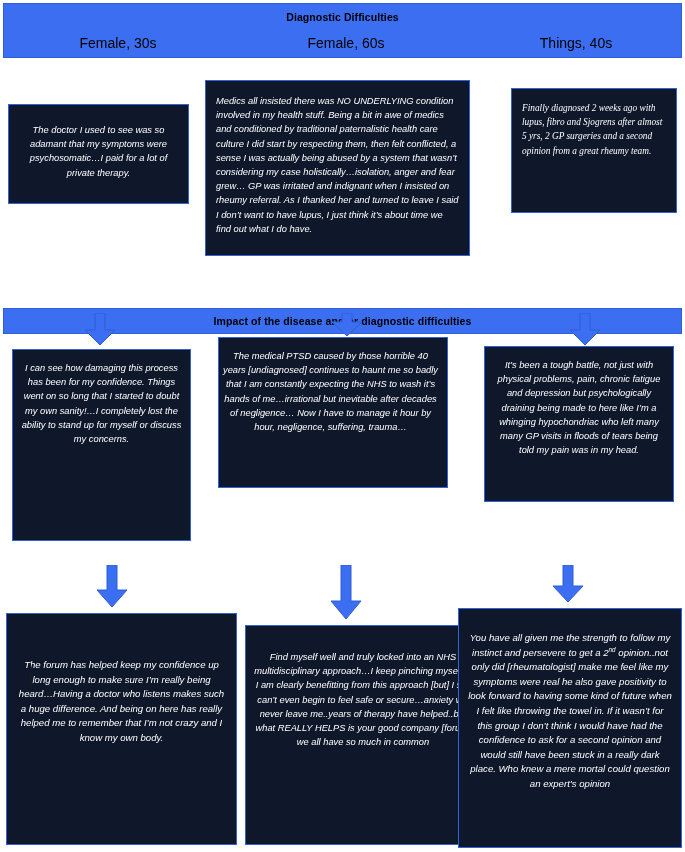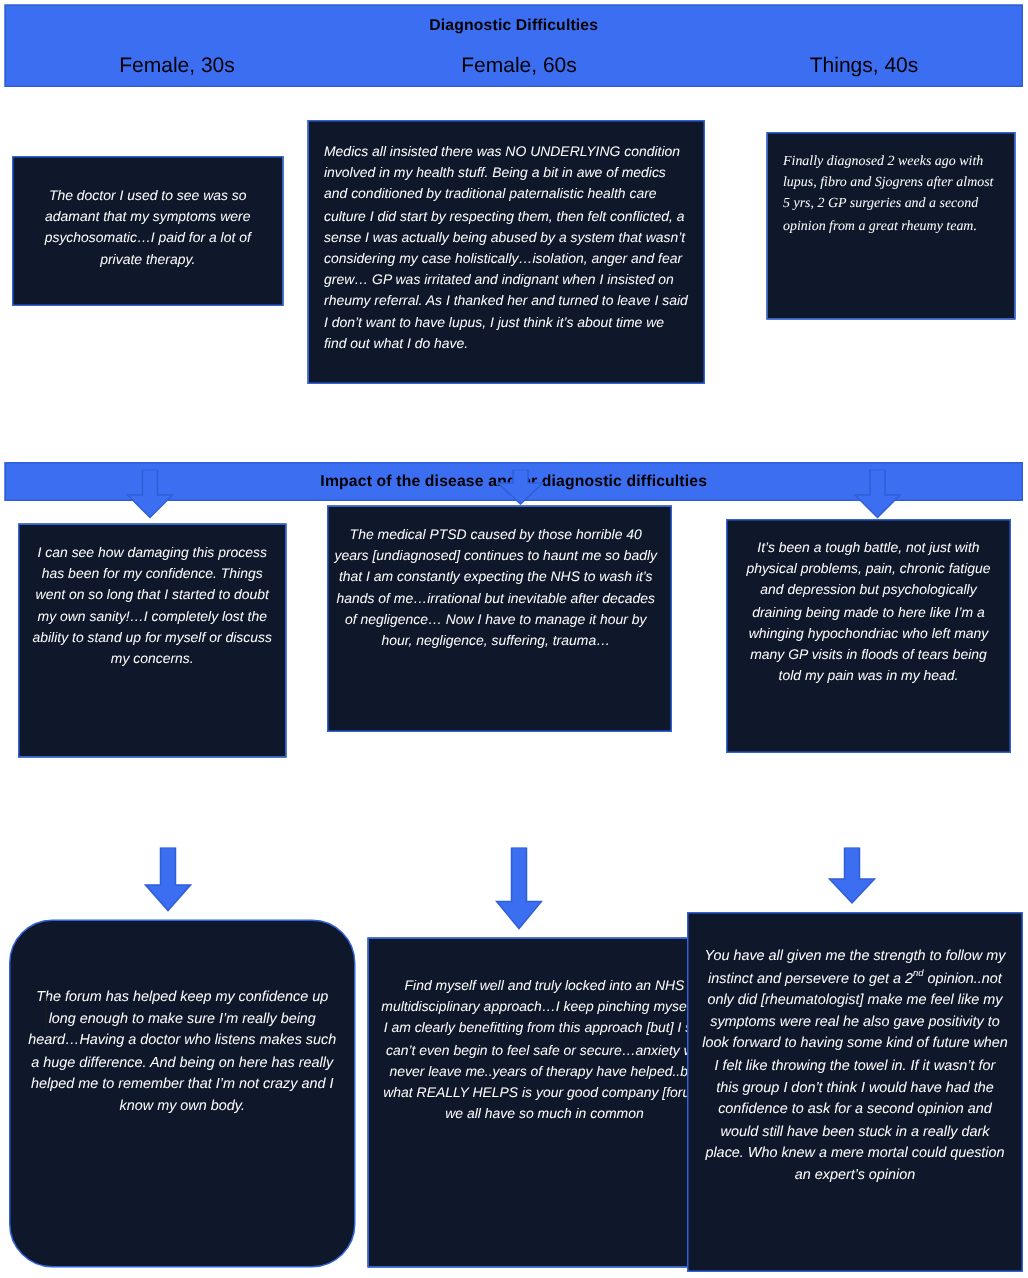--- a/index.html
+++ b/index.html
@@ -138,21 +138,21 @@
     <svg width="32" height="24" viewBox="0 0 32 24" aria-hidden="true">
       <polygon points="11,0 21,0 21,9 31,9 16,23 1,9 11,9" fill="#3b6ef0" stroke="#2f5fd6" stroke-width="1"></polygon>
     </svg>
   </div>
   <div class="arrow" style="left:569px; top:313px; width:32px; height:33px;">
     <svg width="32" height="33" viewBox="0 0 32 33" aria-hidden="true">
       <polygon points="11,0 21,0 21,17 31,17 16,32 1,17 11,17" fill="#3b6ef0" stroke="#2f5fd6" stroke-width="1"></polygon>
     </svg>
   </div>
 
-  <div class="quote q-center q-sm" style="left:12px; top:349px; width:179px; height:156px; padding:11px 8px 0 8px;">
+  <div class="quote q-center q-sm" style="left:12px; top:349px; width:179px; height:192px; padding:11px 8px 0 8px;">
     <p>I can see how damaging this process has been for my confidence. Things went on so long that I started to doubt my own sanity!…I completely lost the ability to stand up for myself or discuss my concerns.</p>
   </div>
 
   <div class="quote q-center q-sm" style="left:218px; top:337px; width:230px; height:151px; padding:11px 8px 0 3px;">
     <p>The medical PTSD caused by those horrible 40 years [undiagnosed] continues to haunt me so badly that I am constantly expecting the NHS to wash it’s hands of me…irrational but inevitable after decades of negligence… Now I have to manage it hour by hour, negligence, suffering, trauma…</p>
   </div>
 
   <div class="quote q-center q-sm" style="left:484px; top:346px; width:190px; height:156px; padding:11px 7px 0 7px;">
     <p>It’s been a tough battle, not just with physical problems, pain, chronic fatigue and depression but psychologically draining being made to here like I’m a whinging hypochondriac who left many many GP visits in floods of tears being told my pain was in my head.</p>
   </div>
@@ -167,21 +167,21 @@
     <svg width="32" height="55" viewBox="0 0 32 55" aria-hidden="true">
       <polygon points="11,0 21,0 21,36 31,36 16,54 1,36 11,36" fill="#3b6ef0" stroke="#2f5fd6" stroke-width="1"></polygon>
     </svg>
   </div>
   <div class="arrow" style="left:552px; top:565px; width:32px; height:38px;">
     <svg width="32" height="38" viewBox="0 0 32 38" aria-hidden="true">
       <polygon points="11,0 21,0 21,21 31,21 16,37 1,21 11,21" fill="#3b6ef0" stroke="#2f5fd6" stroke-width="1"></polygon>
     </svg>
   </div>
 
-  <div class="quote q-center q-md" style="left:6px; top:613px; width:231px; height:232px; padding:44px 8px 0 8px;border-radius:29px;">
+  <div class="quote q-center q-md" style="left:6px; top:613px; width:231px; height:232px; padding:44px 8px 0 8px;">
     <p>The forum has helped keep my confidence up long enough to make sure I’m really being heard…Having a doctor who listens makes such a huge difference. And being on here has really helped me to remember that I’m not crazy and I know my own body.</p>
   </div>
   <div class="caret" style="left:30px; top:664px; height:22px;"></div>
 
   <div class="quote q-center q-sm" style="left:245px; top:625px; width:236px; height:220px; padding:24px 8px 0 8px;">
     <p>Find myself well and truly locked into an NHS multidisciplinary approach…I keep pinching myself…I am clearly benefitting from this approach [but] I still can’t even begin to feel safe or secure…anxiety will never leave me..years of therapy have helped..but what REALLY HELPS is your good company [forum] we all have so much in common</p>
   </div>
 
   <div class="quote q-center q-md" style="left:458px; top:608px; width:224px; height:240px; padding:22px 9px 0 9px;">
     <p>

